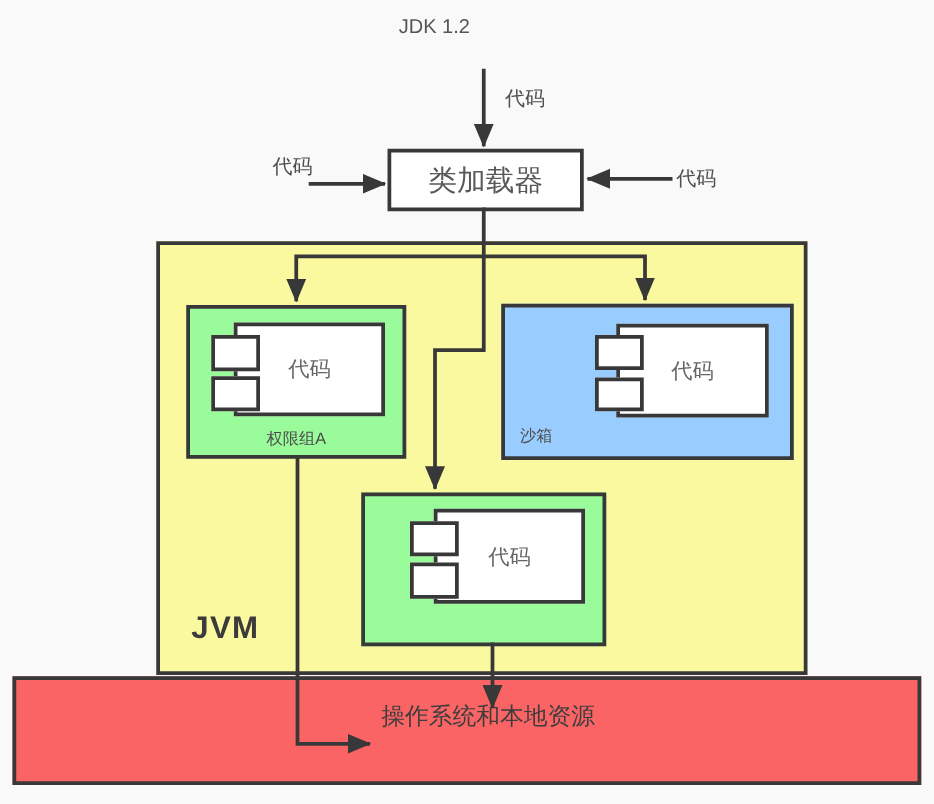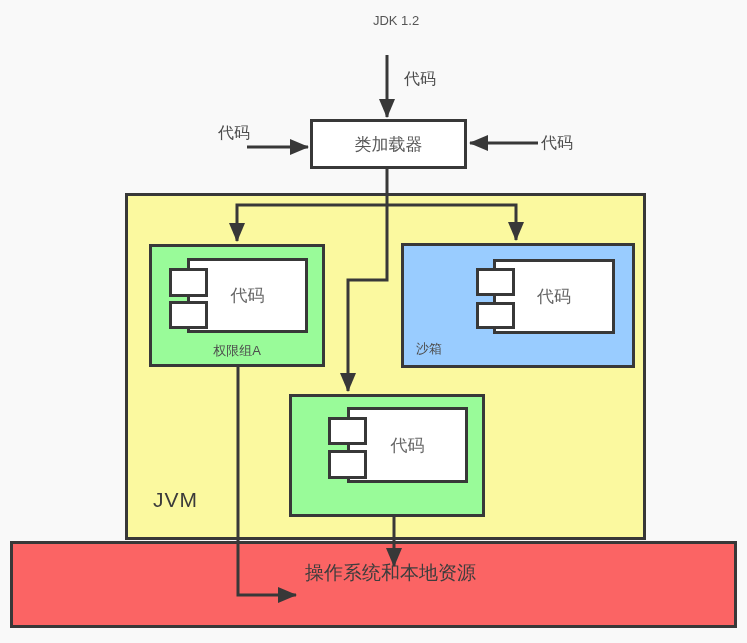--- a/index.html
+++ b/index.html
@@ -8,30 +8,30 @@
   }
   html,body{margin:0;padding:0;background:var(--bg);}
   .canvas{
     position:relative;width:747px;height:643px;background:var(--bg);
     font-family:"Liberation Sans","DejaVu Sans",sans-serif;overflow:hidden;
   }
   .box{position:absolute;border:3px solid var(--border);box-sizing:border-box;}
   .lbl{position:absolute;color:#4d4d4d;white-space:nowrap;}
   .center-flex{display:flex;align-items:center;justify-content:center;}
 
-  .jdk-title{left:330px;top:13px;width:132px;text-align:center;font-size:13px;color:#555;}
+  .jdk-title{left:319px;top:13px;width:132px;text-align:left;font-size:16px;color:#555;}
   .code-top{left:404px;top:69px;font-size:16px;}
   .code-left{left:218px;top:123px;font-size:16px;}
   .code-right{left:541px;top:133px;font-size:16px;}
 
   .classloader{left:310px;top:119px;width:157px;height:50px;background:var(--white);
-    font-size:17px;color:#595959;}
+    font-size:23px;color:#595959;}
 
   .jvm{left:125px;top:193px;width:521px;height:347px;background:var(--yellow);}
-  .jvm-label{left:153px;top:488px;font-size:21px;font-weight:normal;color:#3b3b3b;letter-spacing:1px;}
+  .jvm-label{left:153px;top:488px;font-size:25px;font-weight:bold;color:#3b3b3b;letter-spacing:1px;}
 
   .group-a{left:149px;top:244px;width:176px;height:123px;background:var(--green);}
   .sandbox{left:401px;top:243px;width:234px;height:125px;background:var(--blue);}
   .group-b{left:289px;top:394px;width:196px;height:123px;background:var(--green);}
 
   .code-box{position:absolute;border:3px solid var(--border);box-sizing:border-box;
     background:var(--white);display:flex;align-items:center;justify-content:center;
     font-size:17px;color:#666;}
   .port{position:absolute;border:3px solid var(--border);box-sizing:border-box;
     background:var(--white);z-index:3;}

